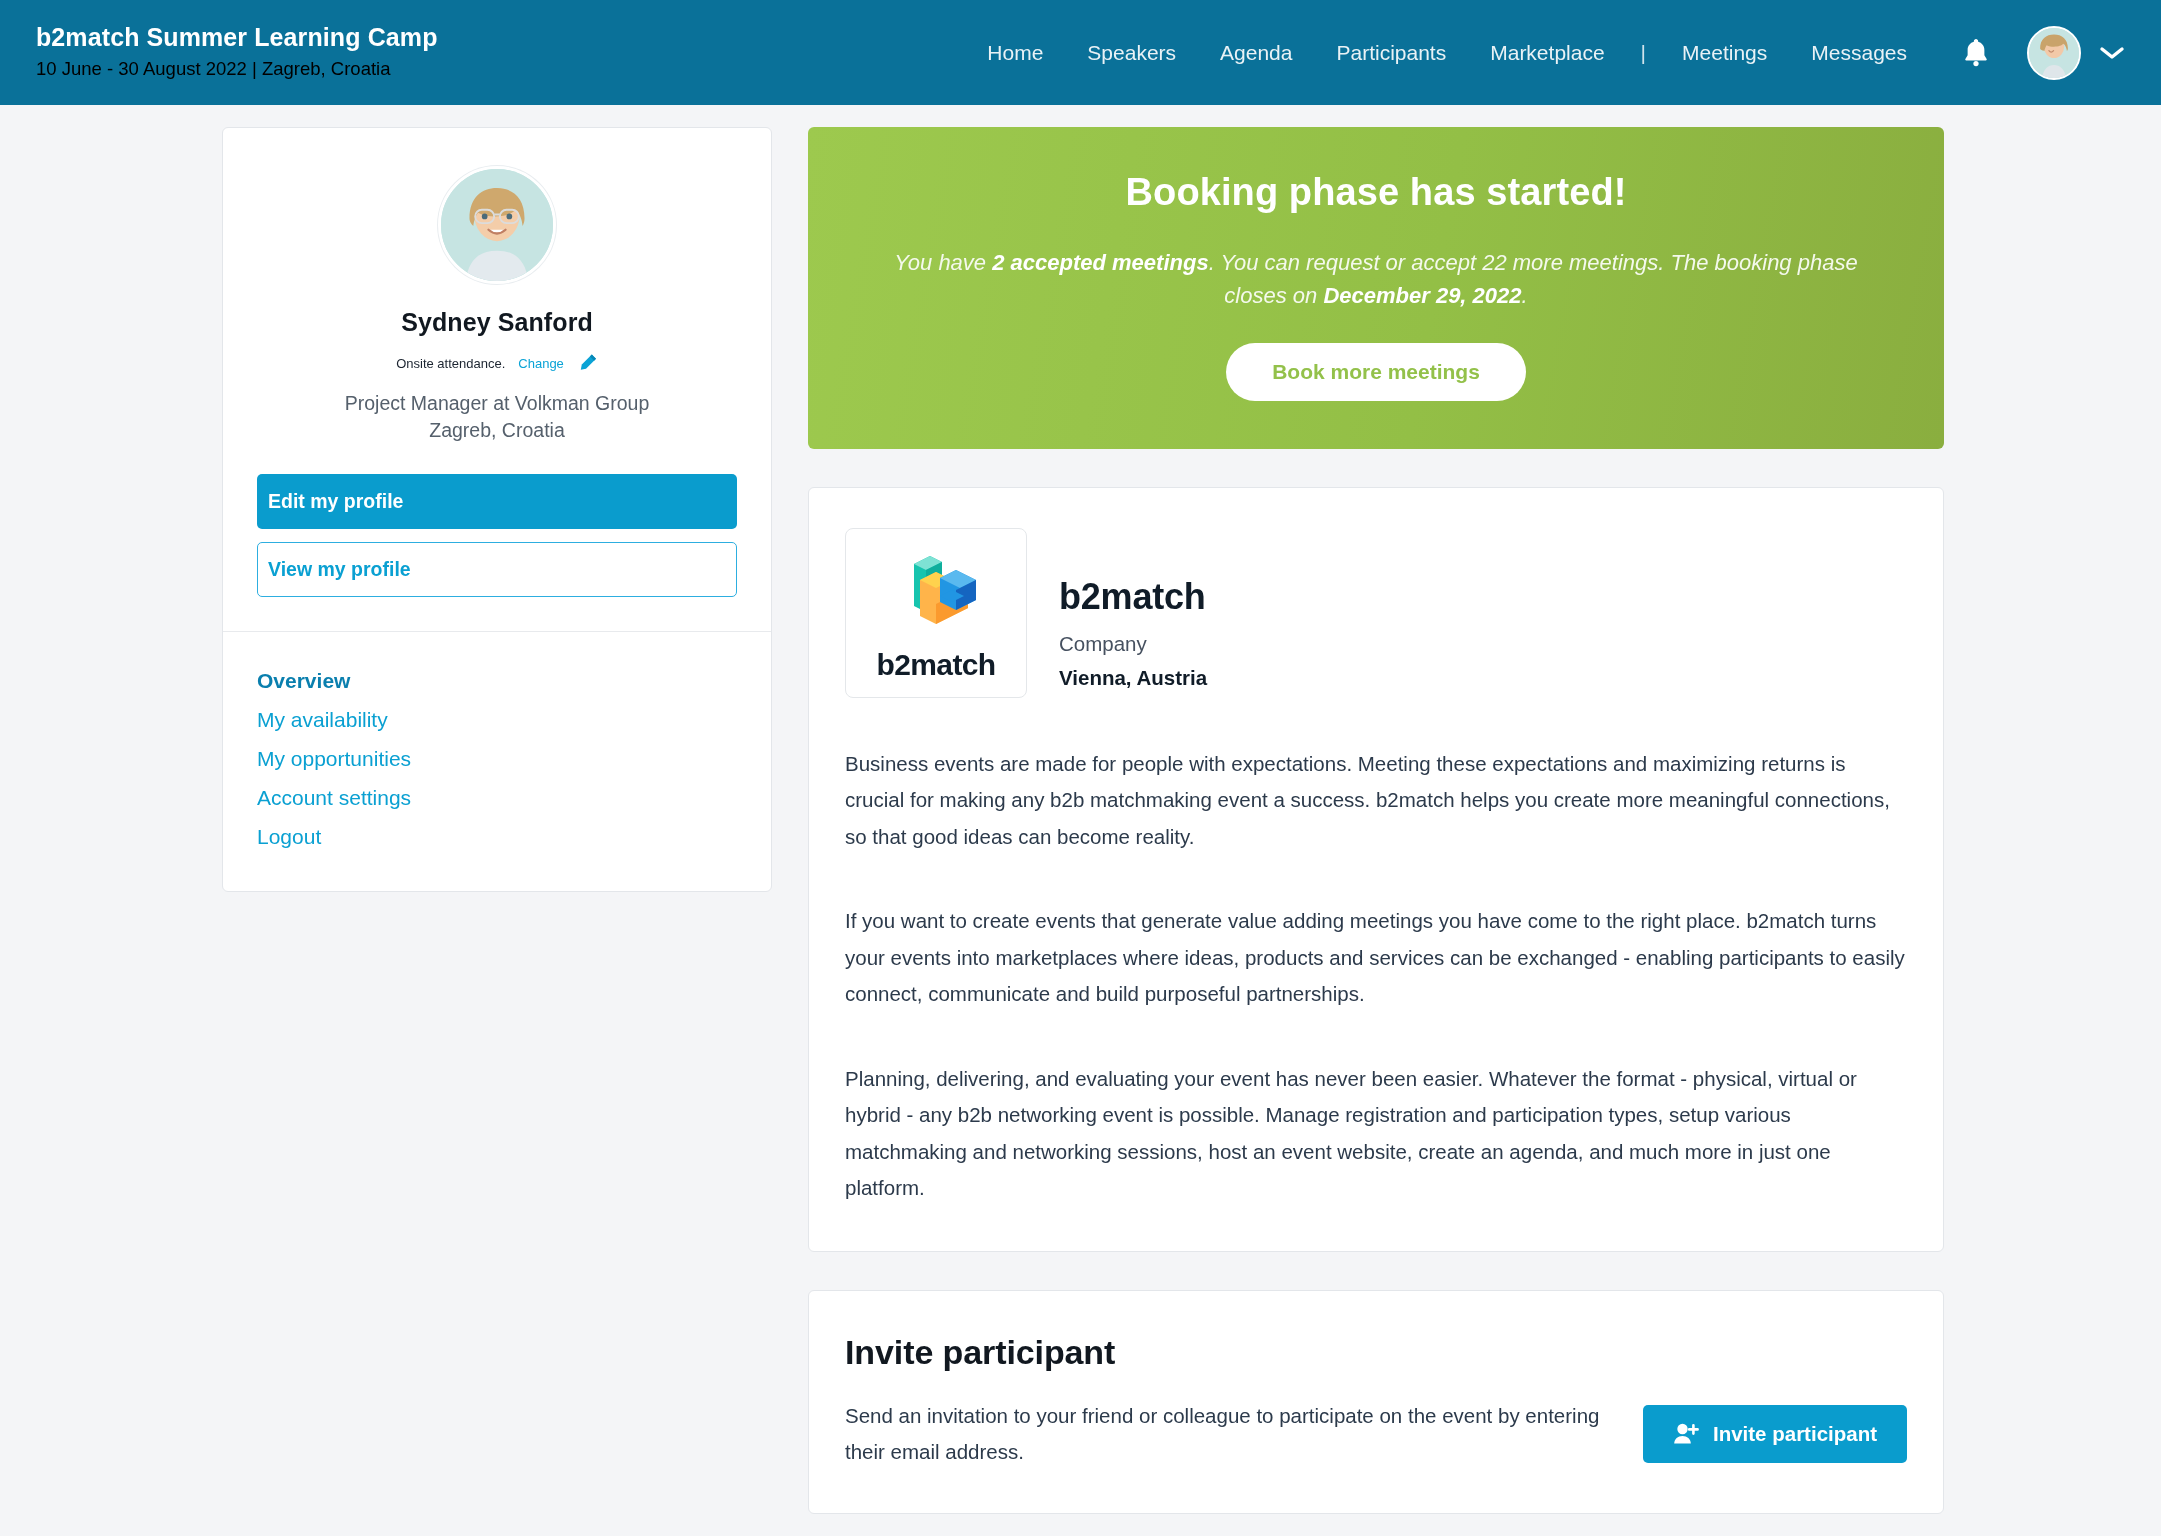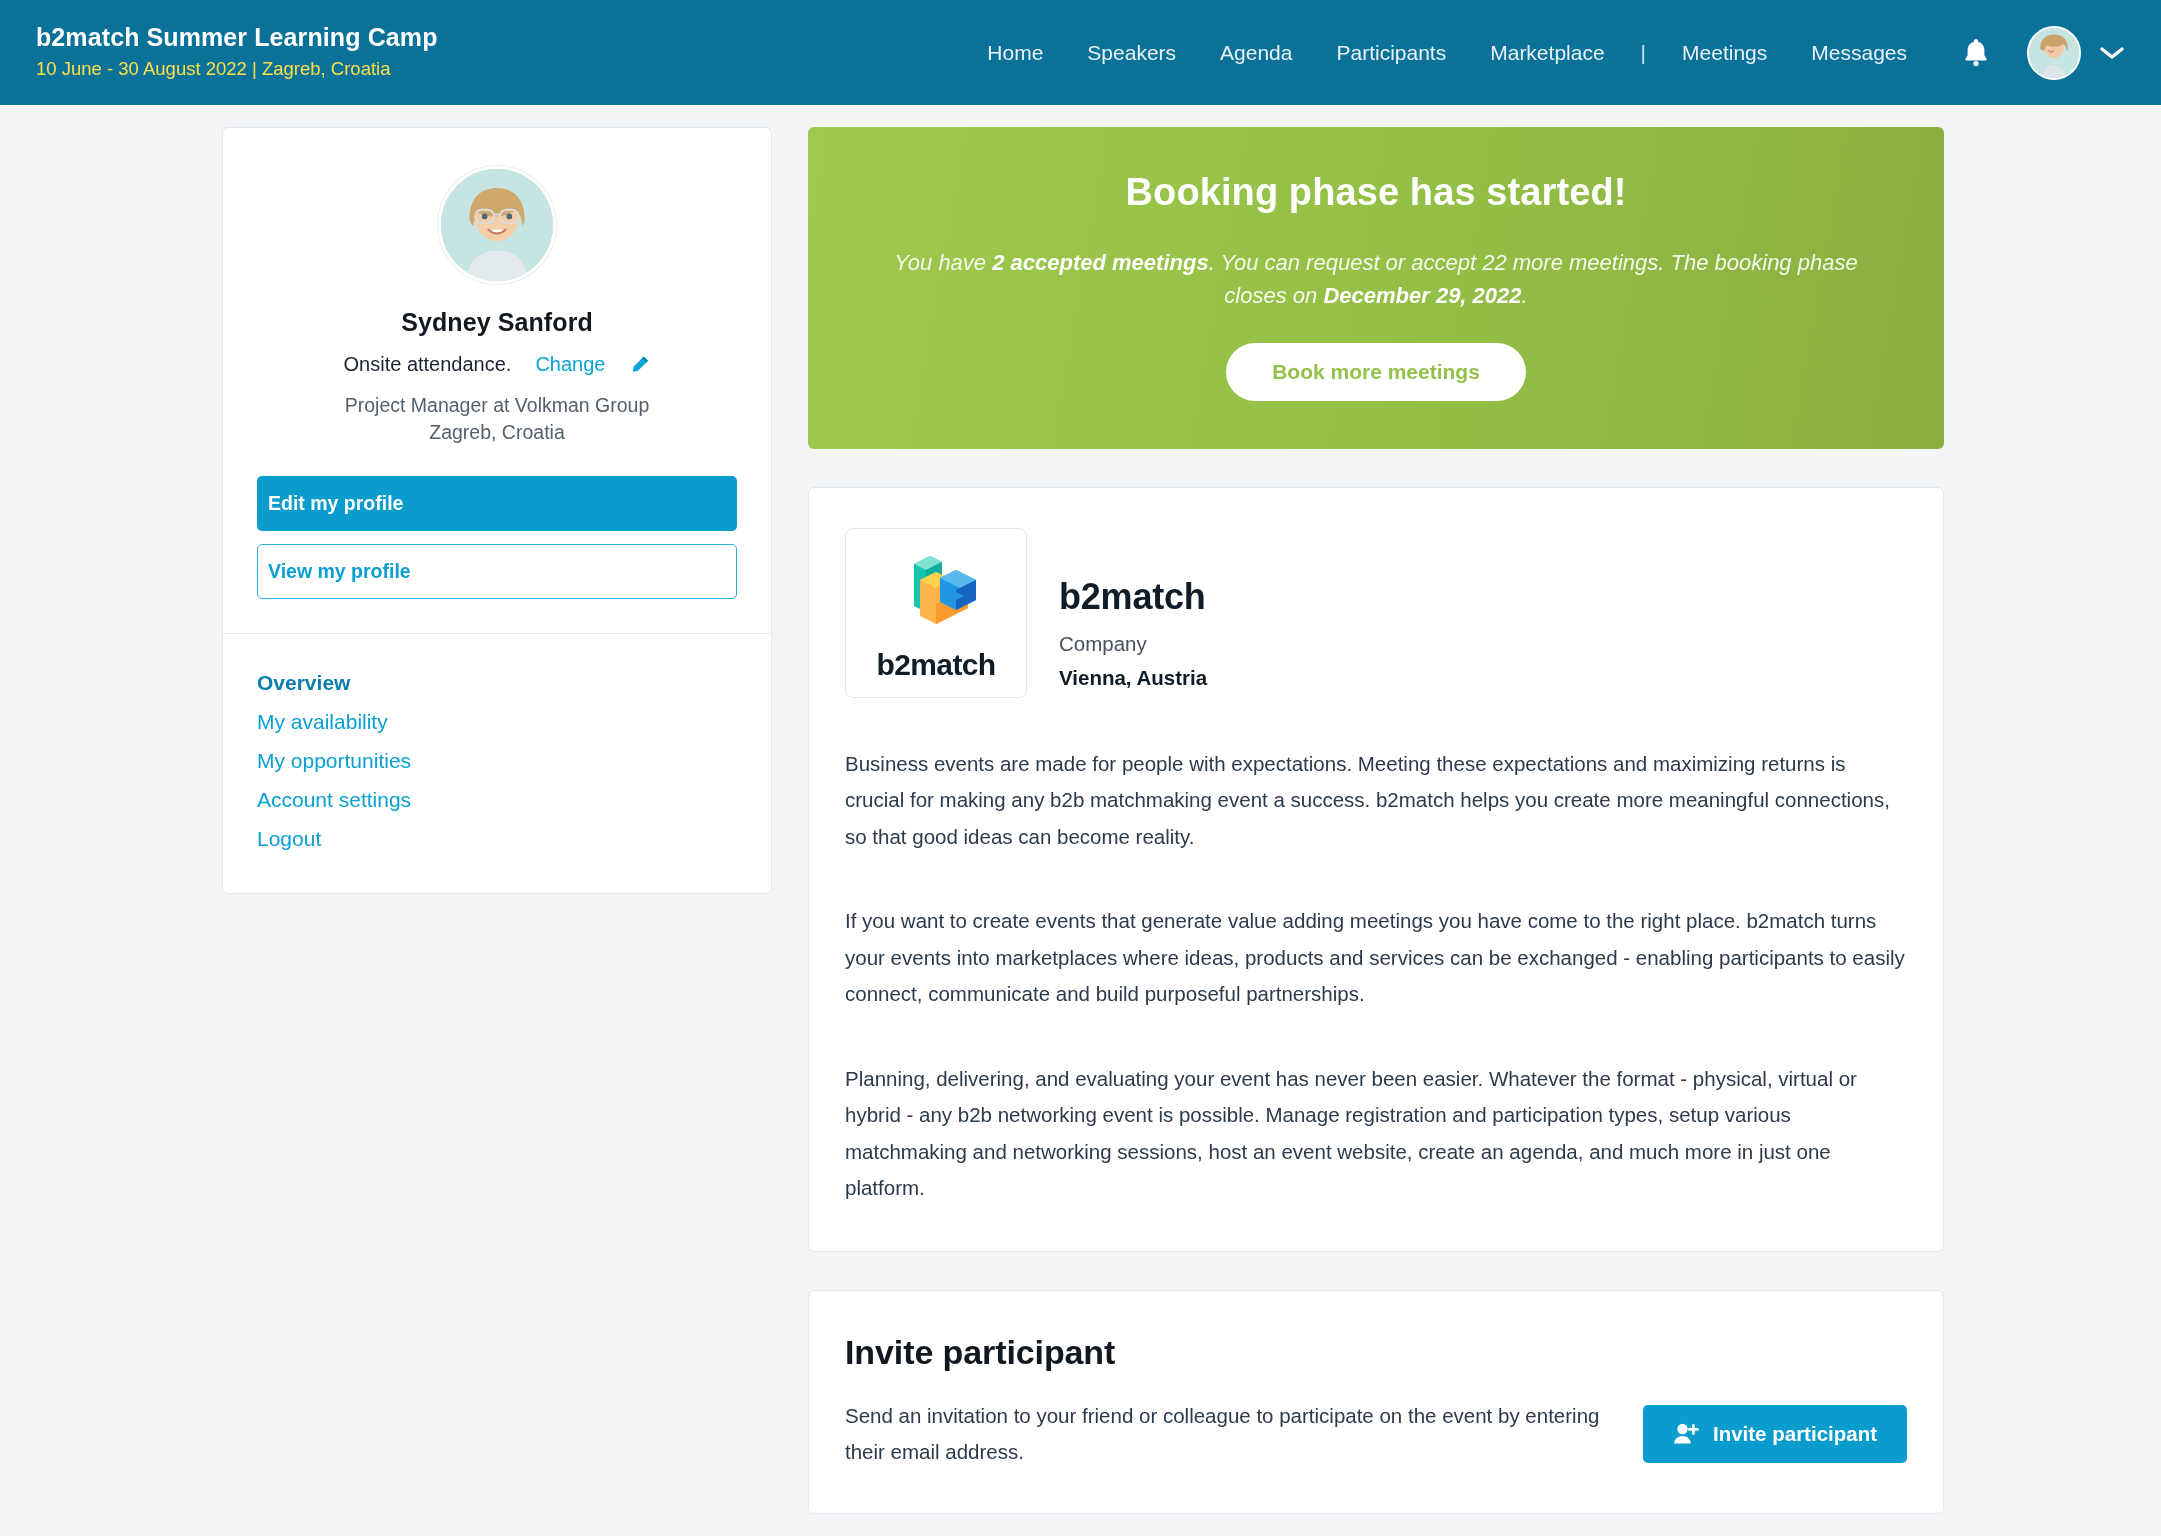--- a/index.html
+++ b/index.html
@@ -32,21 +32,21 @@
     font-size: 25px;
     font-weight: bold;
     letter-spacing: 0.1px;
     line-height: 1.25;
     color: #ffffff;
   }
   .brand-sub {
     font-size: 18.5px;
     font-weight: normal;
     line-height: 1.5;
-    color: #fde047;
+    color: #000000;
     margin-top: 2px;
   }
 
   .nav {
     display: flex;
     align-items: center;
     gap: 0px;
     margin-left: auto;
   }
   .nav-link {
@@ -132,27 +132,27 @@
     position: relative;
   }
   .profile-name {
     font-size: 25px;
     font-weight: bold;
     color: #111820;
     margin-bottom: 16px;
     letter-spacing: 0.1px;
   }
   .profile-attendance {
-    font-size: 20px;
+    font-size: 13px;
     color: #1b2430;
     margin-bottom: 16px;
     display: flex;
-    align-items: flex-end;
+    align-items: center;
     justify-content: center;
-    gap: 24px;
+    gap: 13px;
     flex-wrap: wrap;
   }
   .link-blue {
     color: #0aa3d6;
     cursor: pointer;
     text-decoration: none;
   }
   .pencil { display: inline-flex; align-items: center; cursor: pointer; }
   .profile-role, .profile-loc {
     font-size: 19.5px;

